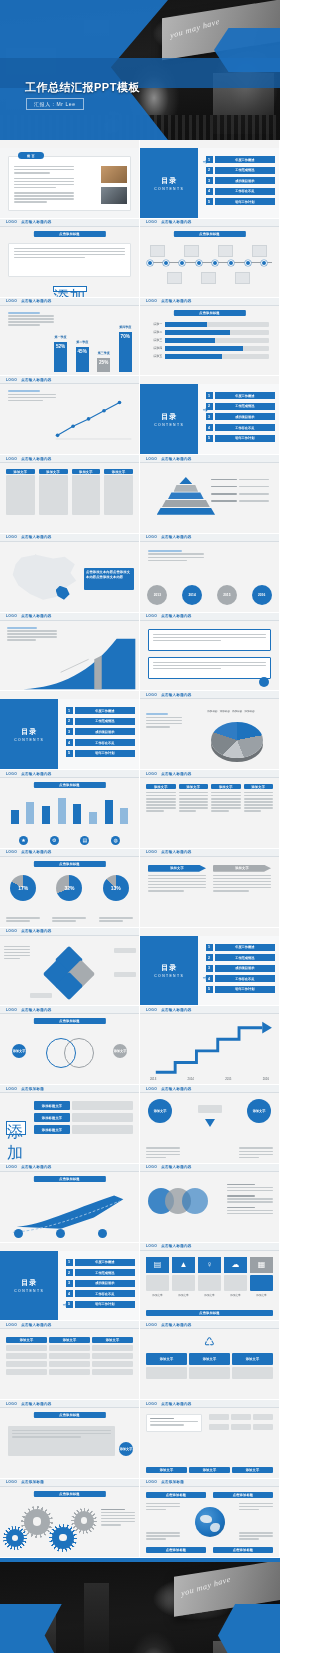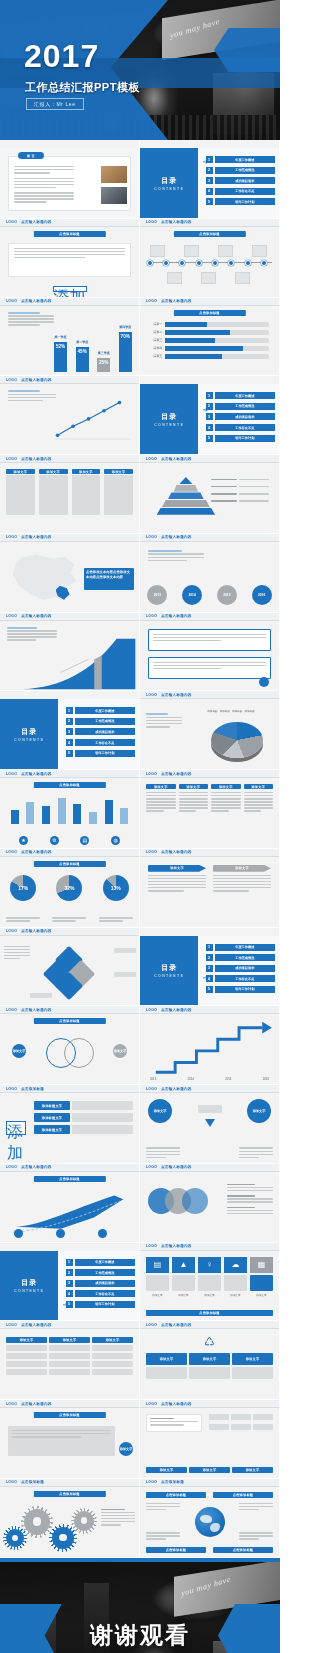--- a/index.html
+++ b/index.html
@@ -239,21 +239,20 @@
     <div class="cover-win-b"></div>
     <div class="cover-win-c"></div>
     <div class="cover-crowd"></div>
   </div>
   <div class="cover-billboard">
     <span>you may have</span>
   </div>
   <div class="cover-shape-left"></div>
   <div class="cover-band"></div>
   <div class="cover-shape-right"></div>
-  <div class="cover-year">2017</div>
   <div class="cover-sub">工作总结汇报PPT模板</div>
   <div class="cover-author">汇报人：Mr Lee</div>
 </div>
 
 <div class="grid">
 
   <div class="slide">
     <div class="s-body" style="background:#f4f5f6;">
       <div class="lbox" style="position:absolute;left:8px;top:8px;right:8px;bottom:8px;"></div>
       <div class="pill" style="position:absolute;left:18px;top:4px;width:26px;height:7px;border-radius:4px;">前 言</div>
@@ -1243,14 +1242,13 @@
     <div class="cover-win-a"></div>
     <div class="cover-win-b"></div>
     <div class="cover-win-c"></div>
 
   </div>
   <div class="cover-billboard" style="top:4%;left:62%;width:40%;height:26%;">
     <span>you may have</span>
   </div>
   <div class="end-left"></div>
   <div class="end-right"></div>
-  <div class="end-text">谢谢观看</div>
 </div>
 
 </body></html>

